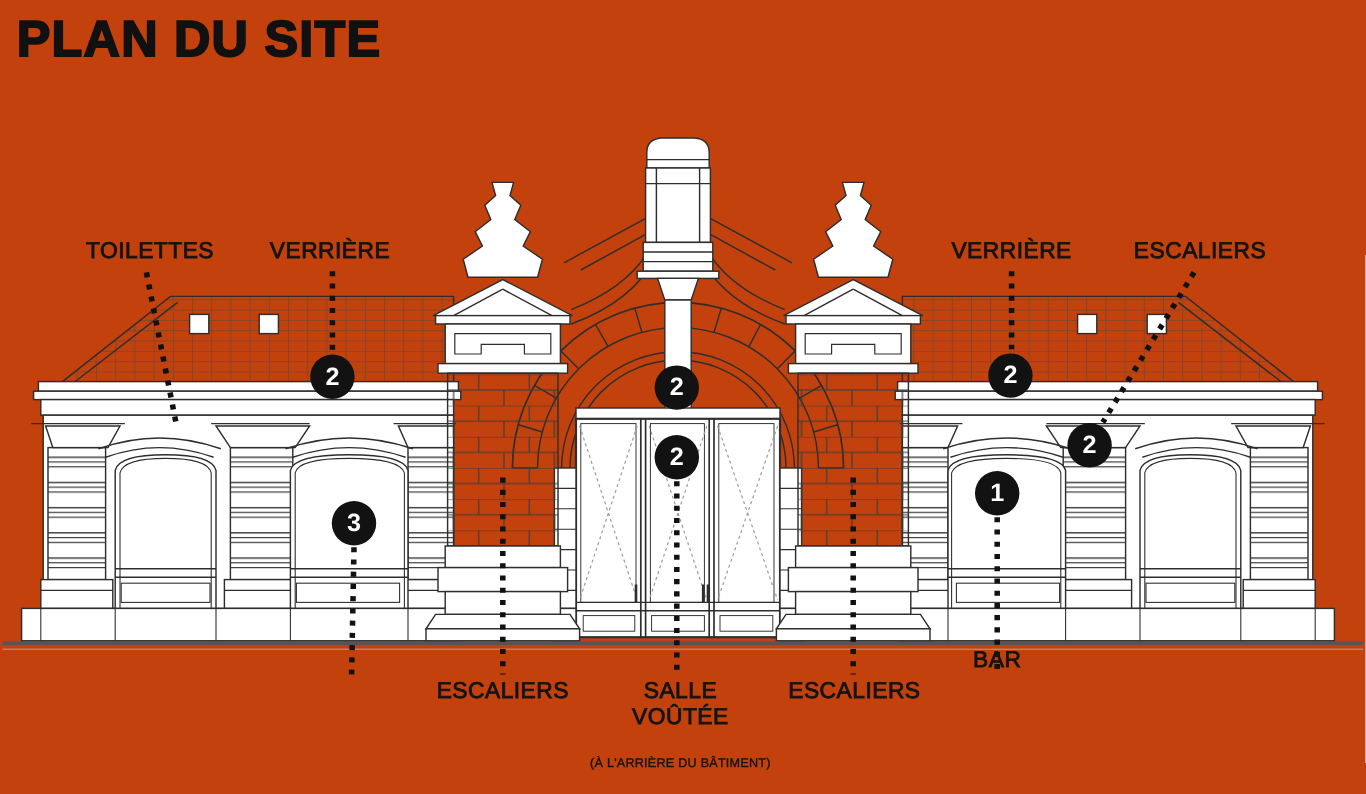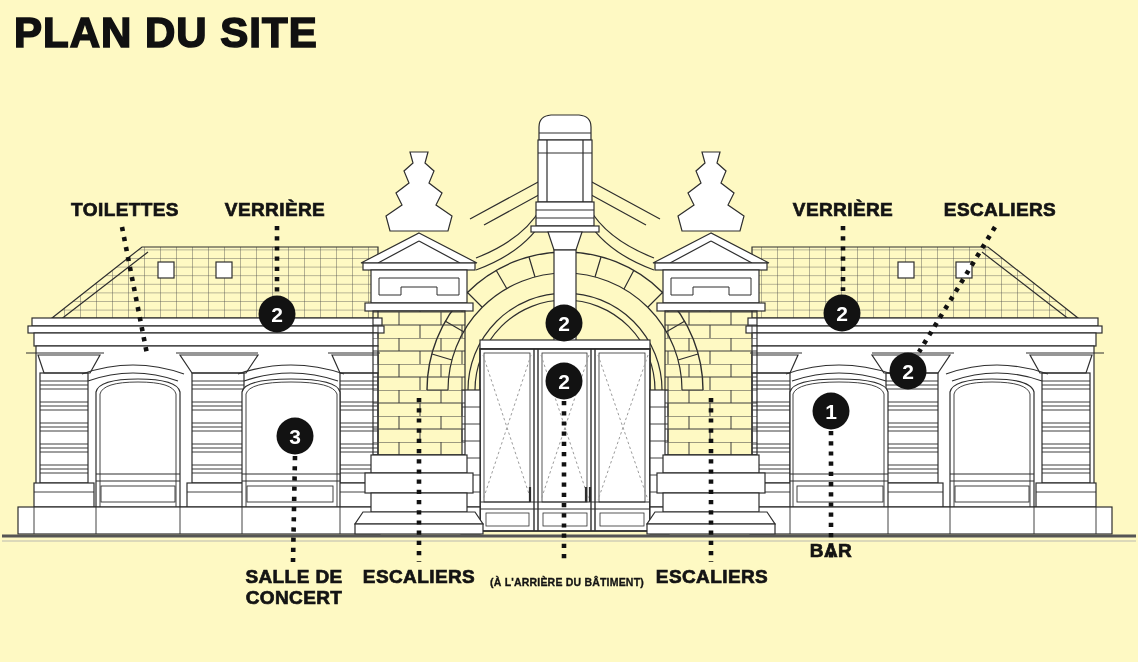--- a/index.html
+++ b/index.html
@@ -1,33 +1,33 @@
 <!DOCTYPE html>
 <html><head>
 <meta charset="utf-8">
 <style>
   html,body{margin:0;padding:0;background:#ffffff;}
   .stage{
-    position:relative;width:1138px;height:662px;background:#fef9c3;
+    position:relative;width:1138px;height:662px;background:#c2410c;
     overflow:hidden;font-family:"Liberation Sans",sans-serif;color:#131313;
   }
   .drawing{position:absolute;left:0;top:0;}
   .title{
     position:absolute;left:14px;top:12px;margin:0;line-height:1;
     font-size:42px;font-weight:bold;letter-spacing:1px;color:#111;
     -webkit-text-stroke:1.6px #111;
   }
   .lbl{
     position:absolute;transform:translateX(-50%);
-    font-size:19px;font-weight:bold;letter-spacing:.4px;color:#141414;
+    font-size:19px;font-weight:normal;letter-spacing:.4px;color:#141414;
     text-align:center;white-space:nowrap;line-height:21px;
     -webkit-text-stroke:.7px #141414;
   }
   .lbl .note{
-    display:block;font-size:10.5px;letter-spacing:.2px;margin-top:6px;
+    display:block;font-size:10.5px;letter-spacing:.2px;margin-top:18px;
     -webkit-text-stroke:.3px #141414;
   }
   .marker{
     position:absolute;width:37px;height:37px;border-radius:50%;
     background:#121212;color:#fff;display:flex;align-items:center;justify-content:center;
     font-size:21px;font-weight:bold;transform:translate(-50%,-50%);
   }
 </style>
 </head>
 <body>
@@ -170,26 +170,24 @@
     </g>
   </svg>
 
   <h1 class="title">PLAN DU SITE</h1>
 
   <div class="lbl" style="left:125px;top:199px">TOILETTES</div>
   <div class="lbl" style="left:275px;top:199px">VERRIÈRE</div>
   <div class="lbl" style="left:843px;top:199px">VERRIÈRE</div>
   <div class="lbl" style="left:1000px;top:199px">ESCALIERS</div>
 
-  <div class="lbl" style="left:294px;top:566px">
-    <div>SALLE DE</div>
-    <div>CONCERT</div>
-  </div>
   <div class="lbl" style="left:419px;top:566px">ESCALIERS</div>
   <div class="lbl" style="left:567px;top:566px">
+    <div>SALLE</div>
+    <div>VOÛTÉE</div>
     <span class="note">(À L'ARRIÈRE DU BÂTIMENT)</span>
   </div>
   <div class="lbl" style="left:712px;top:566px">ESCALIERS</div>
   <div class="lbl" style="left:831px;top:540px">BAR</div>
 
   <div class="marker" style="left:277px;top:314px">2</div>
   <div class="marker" style="left:295px;top:436px">3</div>
   <div class="marker" style="left:564px;top:323px">2</div>
   <div class="marker" style="left:564px;top:381px">2</div>
   <div class="marker" style="left:842px;top:313px">2</div>

